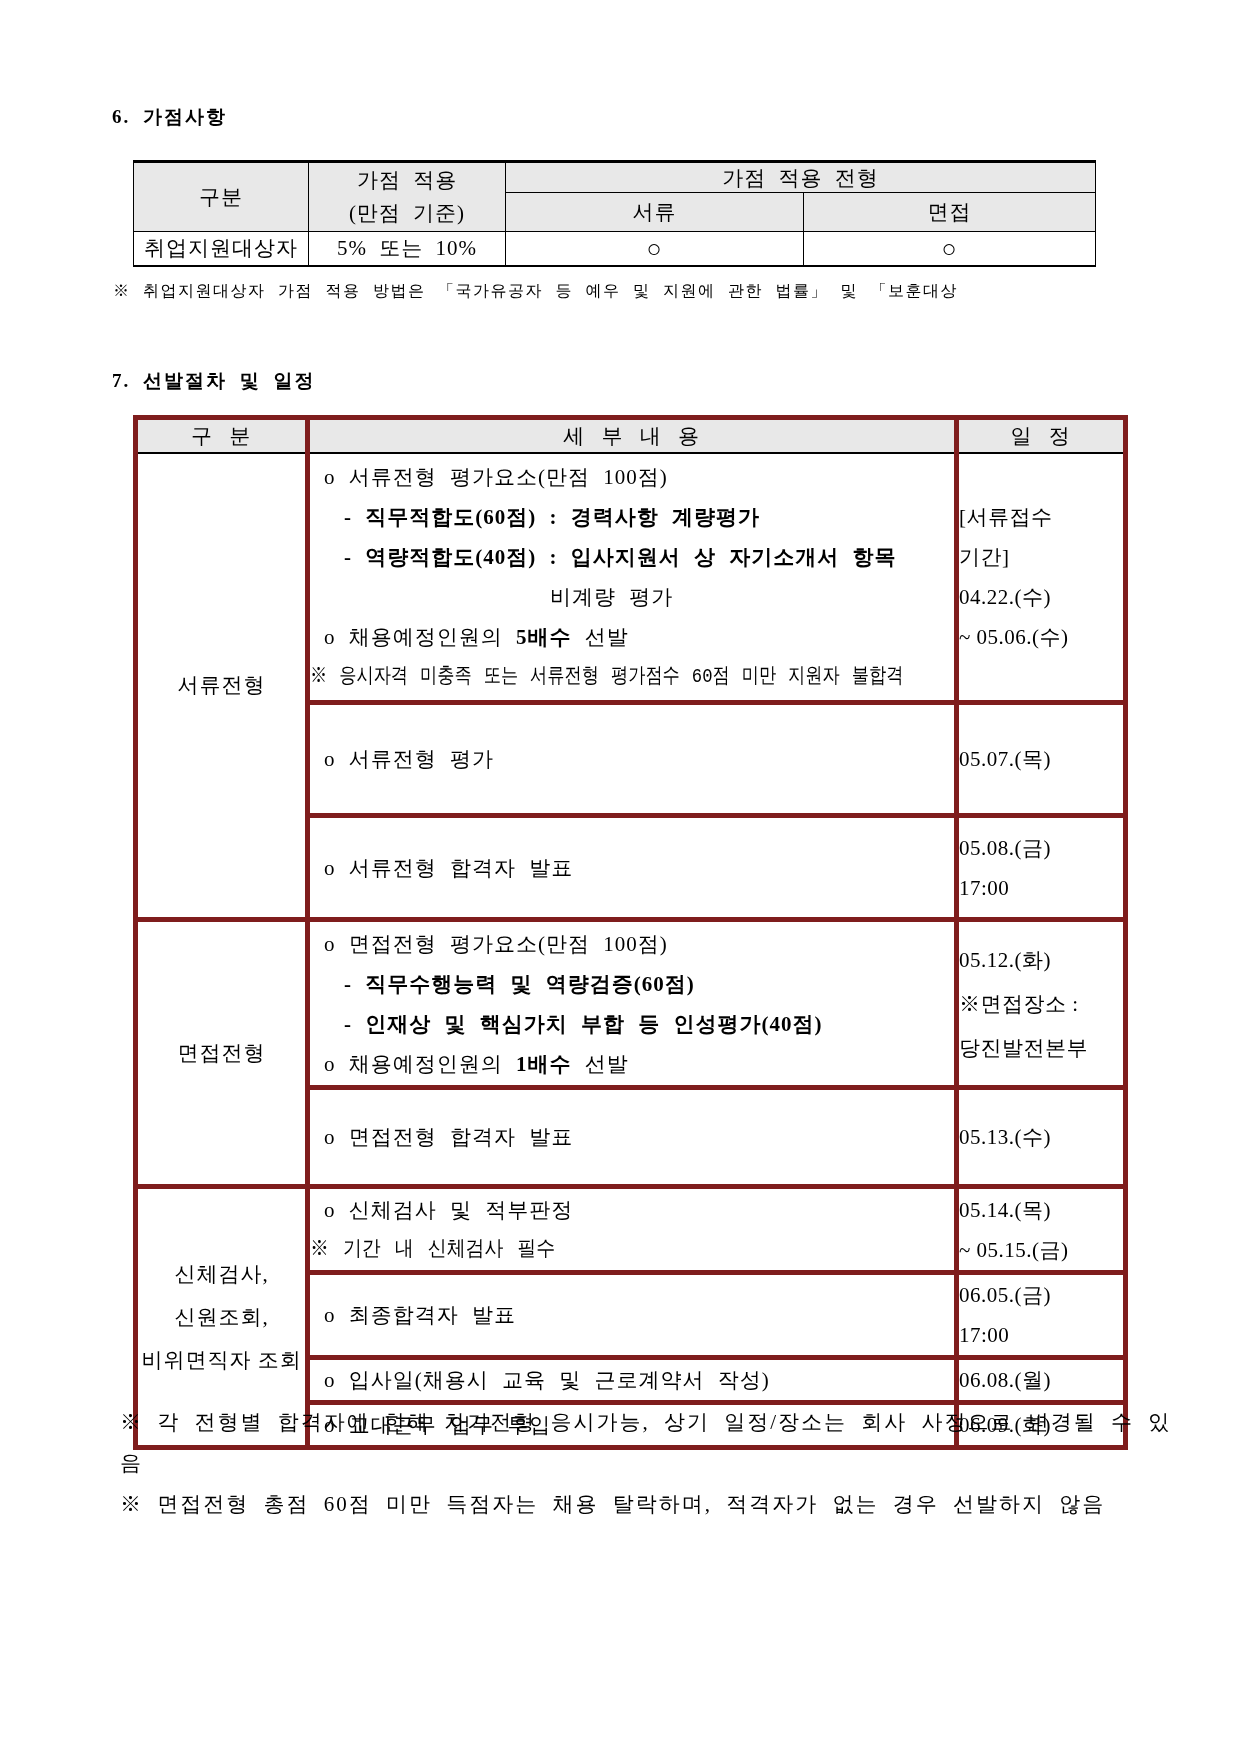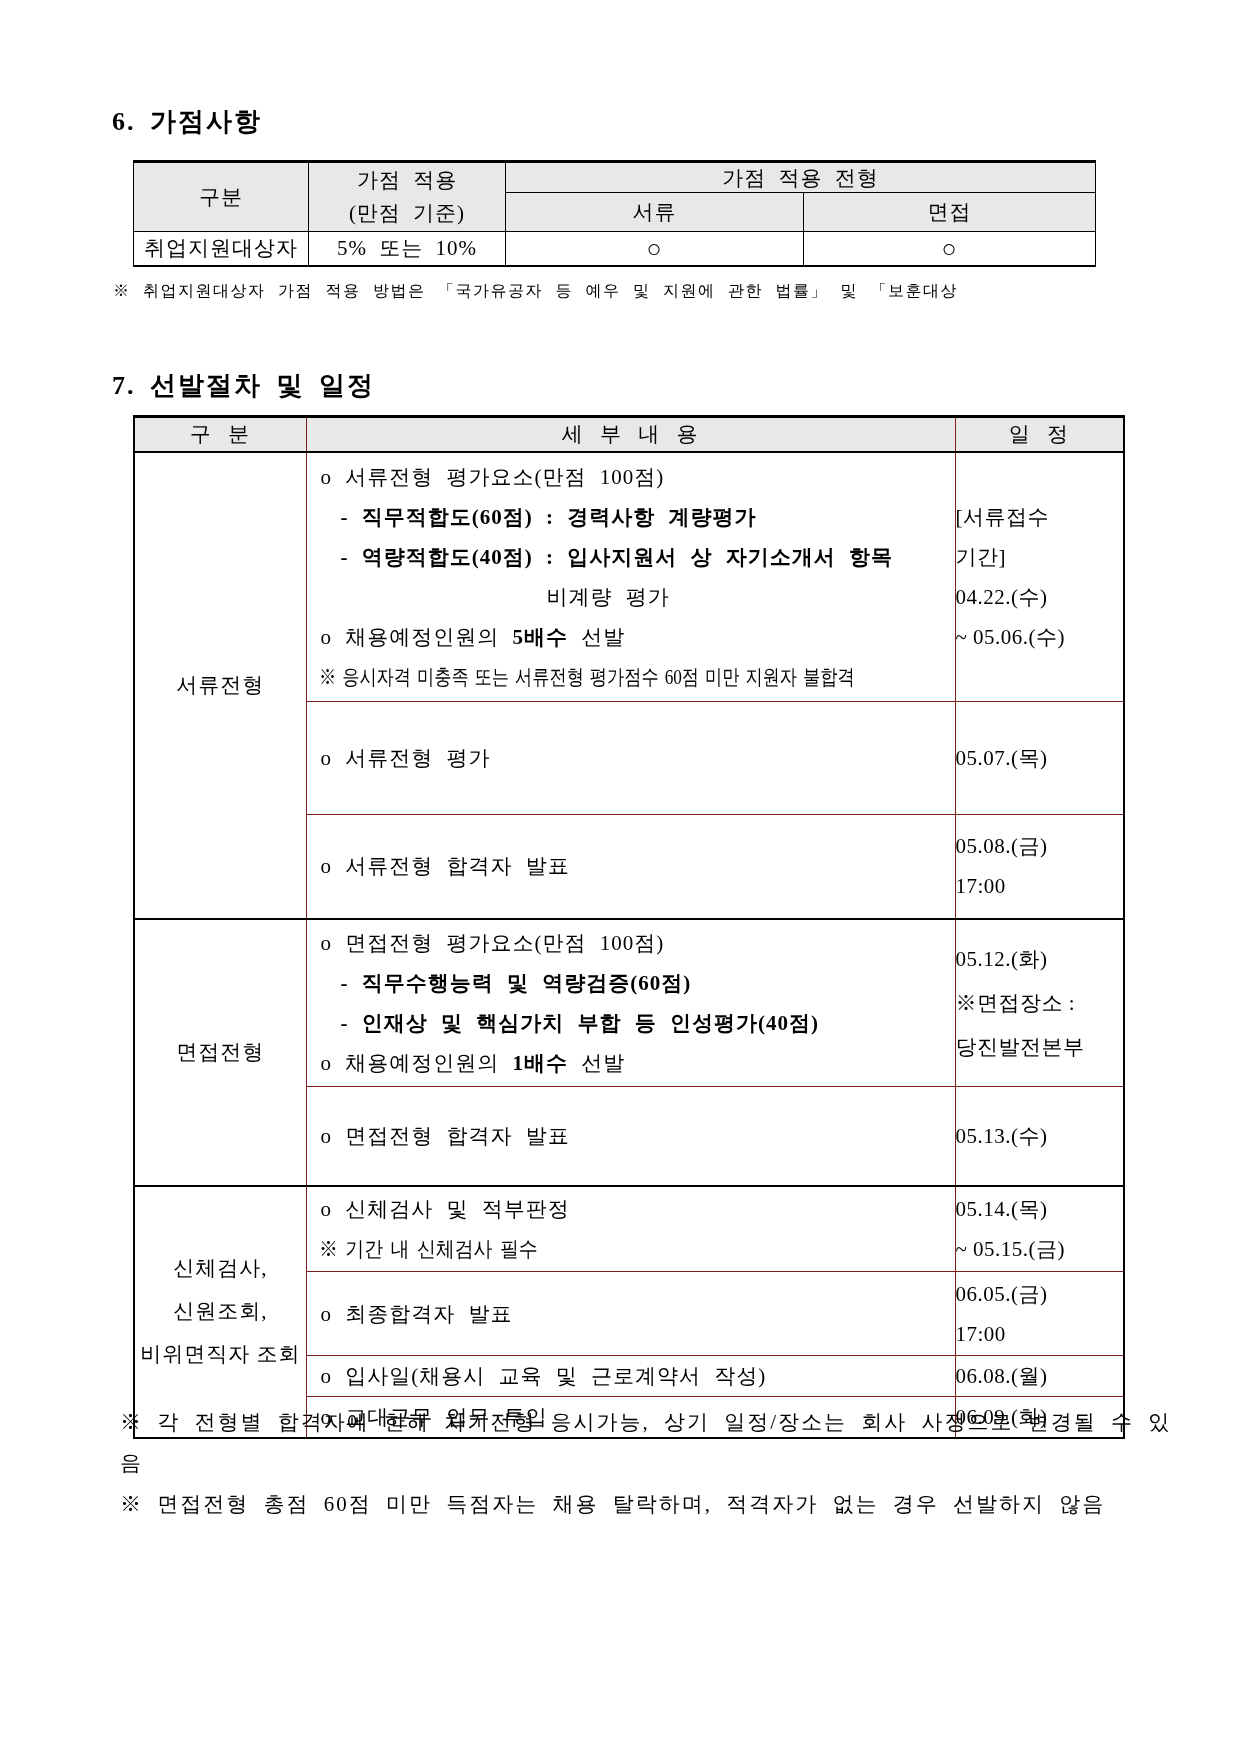--- a/index.html
+++ b/index.html
@@ -1,18 +1,18 @@
 <!DOCTYPE html>
 <html><head>
 <meta charset="utf-8">
 <style>
   html,body{margin:0;padding:0;background:#fff;}
   .page{position:relative;width:1240px;height:1753px;background:#ffffff;
         font-family:"Liberation Serif","DejaVu Serif",serif;color:#000;}
-  .heading{position:absolute;font-size:26px;font-weight:bold;letter-spacing:2px;word-spacing:6px;}
+  .heading{position:absolute;font-size:19px;font-weight:bold;letter-spacing:2px;word-spacing:6px;}
   .h6{left:112px;top:104px;}
   .h7{left:112px;top:368px;}
 
   
   .t1{position:absolute;left:133px;top:160px;width:962px;border-collapse:collapse;
       table-layout:fixed;font-size:21px;border:1px solid #000;border-top:3px solid #000;
       border-bottom:2px solid #000;}
   .t1 td{border:1px solid #000;text-align:center;vertical-align:middle;
          letter-spacing:1px;word-spacing:6px;padding:0;}
   .th{background:#e8e8e8;}
@@ -20,32 +20,32 @@
   .mark{font-size:25px;line-height:1;}
 
   
   .note1{position:absolute;left:113px;top:270px;width:1030px;font-size:16px;
          line-height:42px;letter-spacing:1.5px;word-spacing:7px;}
   .note1 .cont{padding-left:37px;}
 
   
   .t2{position:absolute;left:133px;top:415px;width:990px;border-collapse:collapse;
       table-layout:fixed;font-size:21px;border:2px solid #000;border-top:3px solid #000;}
-  .t2 td{border:1px solid #7f1d1d;vertical-align:middle;padding:0;}
+  .t2 td{border:5px solid #7f1d1d;vertical-align:middle;padding:0;}
   .t2 tr.head td{border-bottom:2px solid #000;text-align:center;
                  letter-spacing:2px;word-spacing:8px;background:#e8e8e8;}
   .t2 tr.sec td{border-top:2px solid #000;}
   .label-cell{text-align:center;letter-spacing:1px;}
   .label-cell .ll{line-height:43px;}
   .content-cell{padding:4px 0;}
   .ln{line-height:40px;letter-spacing:1px;word-spacing:7px;}
   .ln.o{padding-left:14px;}
   .ln.dash{padding-left:34px;font-weight:bold;}
   .ln.deep{padding-left:240px;}
-  .ln.rem{padding-left:12px;}
+  .ln.rem{font-family:Liberation Mono, monospace;}
   .cond{transform:scaleX(0.82);transform-origin:0 50%;white-space:nowrap;letter-spacing:0;word-spacing:2px;}
   .cond2{transform:scaleX(0.9);transform-origin:0 50%;white-space:nowrap;letter-spacing:0;word-spacing:3px;}
   .sched{letter-spacing:0.5px;}
   .sched .sl{line-height:40px;}
   .sched.lh44 .sl{line-height:44px;}
   .bold{font-weight:bold;}
 
   
   .bnotes{position:absolute;left:120px;top:1402px;width:1060px;font-size:21px;
           line-height:41px;letter-spacing:2px;word-spacing:7px;}

